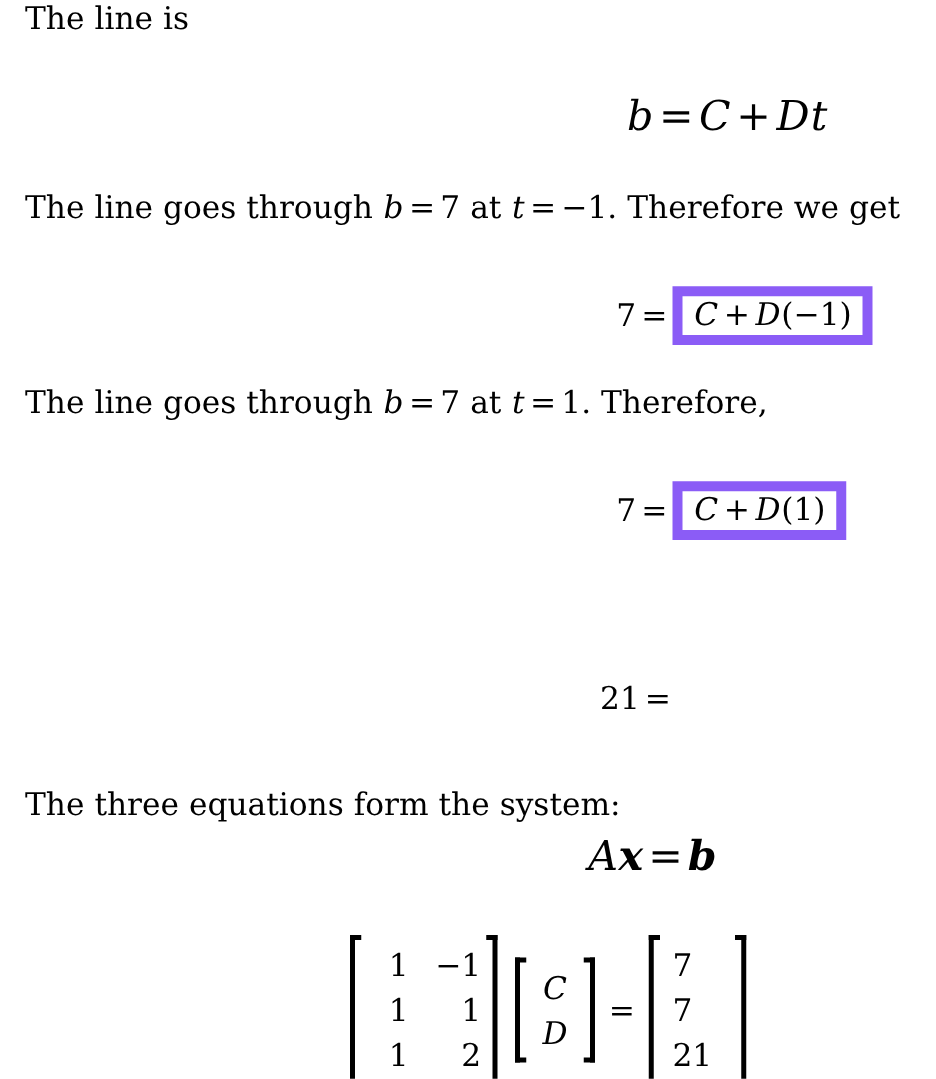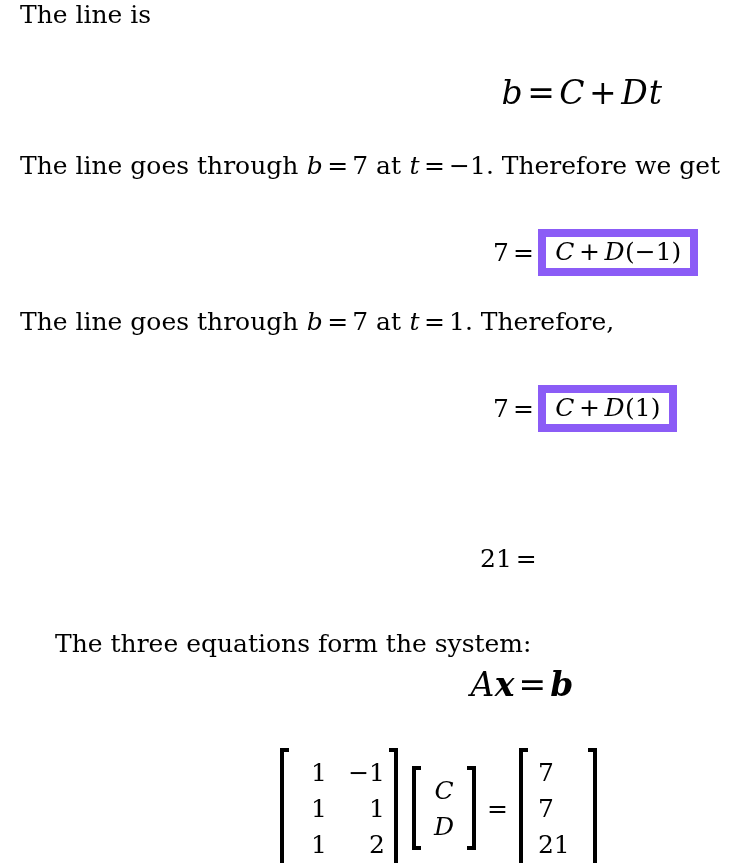--- a/index.html
+++ b/index.html
@@ -189,21 +189,21 @@
       <span class="mi">C</span><span class="mo">+</span><span class="mi">D</span><span class="mn">(1)</span>
     </span>
   </div>
 
 
   <div class="eqline" style="top:546px;left:480px;">
     <span class="mn">21</span>
       <span class="mo">=</span>
   </div>
 
-  <div class="para" style="top:631px;left:0px;margin-left:35px;">The three equations form the system:</div>
+  <div class="para" style="top:631px;left:0px;">The three equations form the system:</div>
 
   <div class="display" style="top:668px;left:470px;">
     <span class="mi" style="font-weight:normal;">A</span><span class="mib">x</span><span class="mo">=</span><span class="mib">b</span>
   </div>
 
   <div class="matrix-eq" style="top:748px;left:280px;">
 
     <div class="bracketed">
       <div class="brk brk-l">
         <span class="cap-t"></span>

